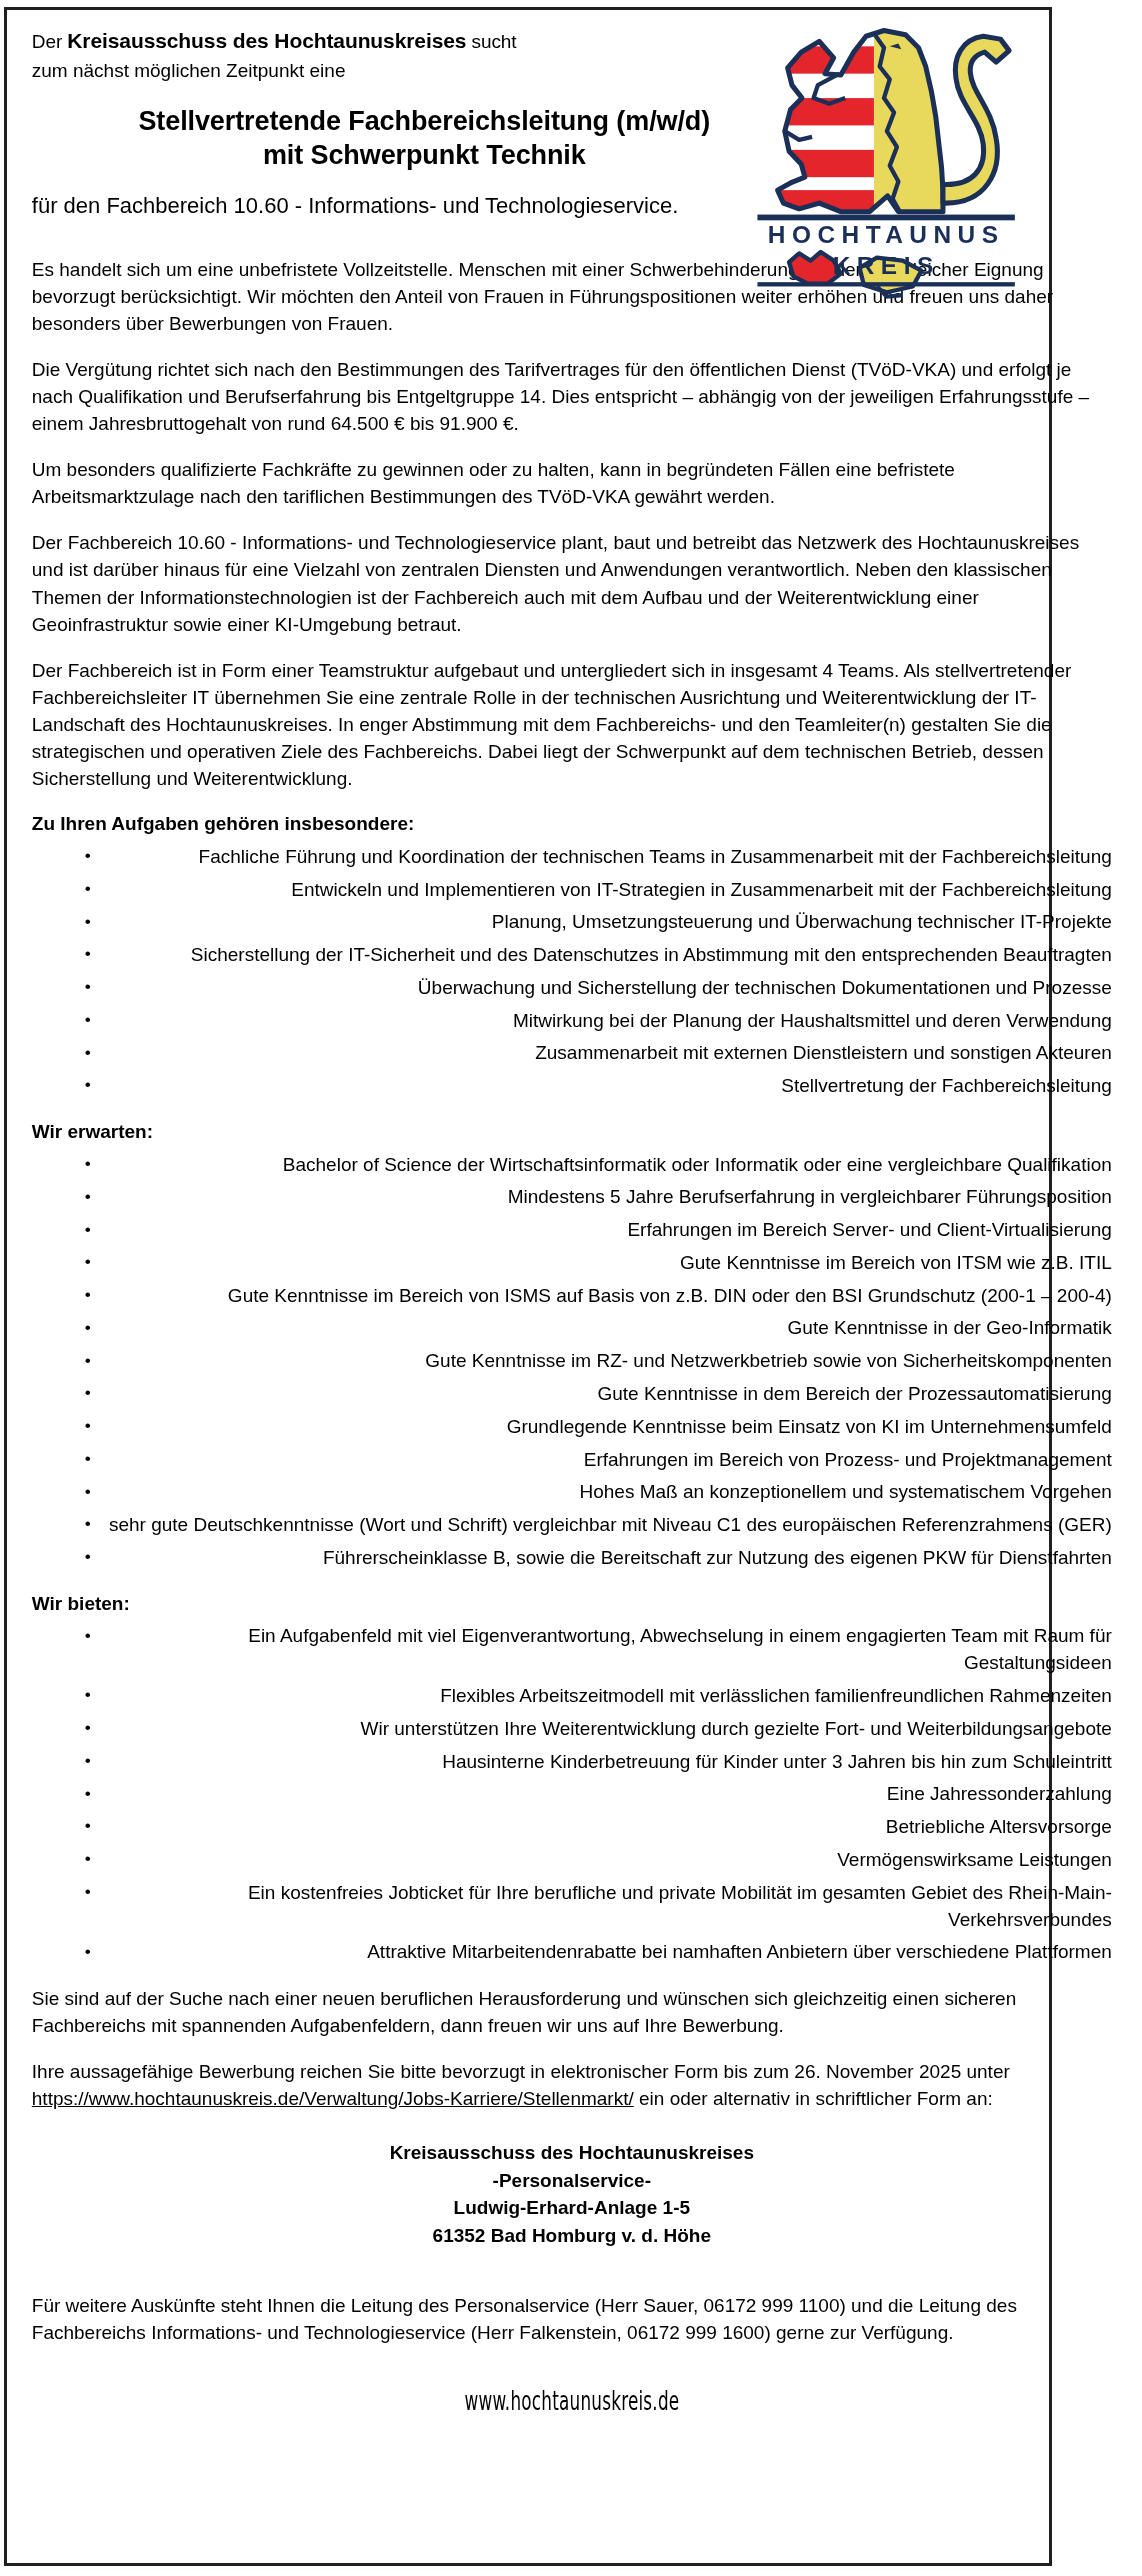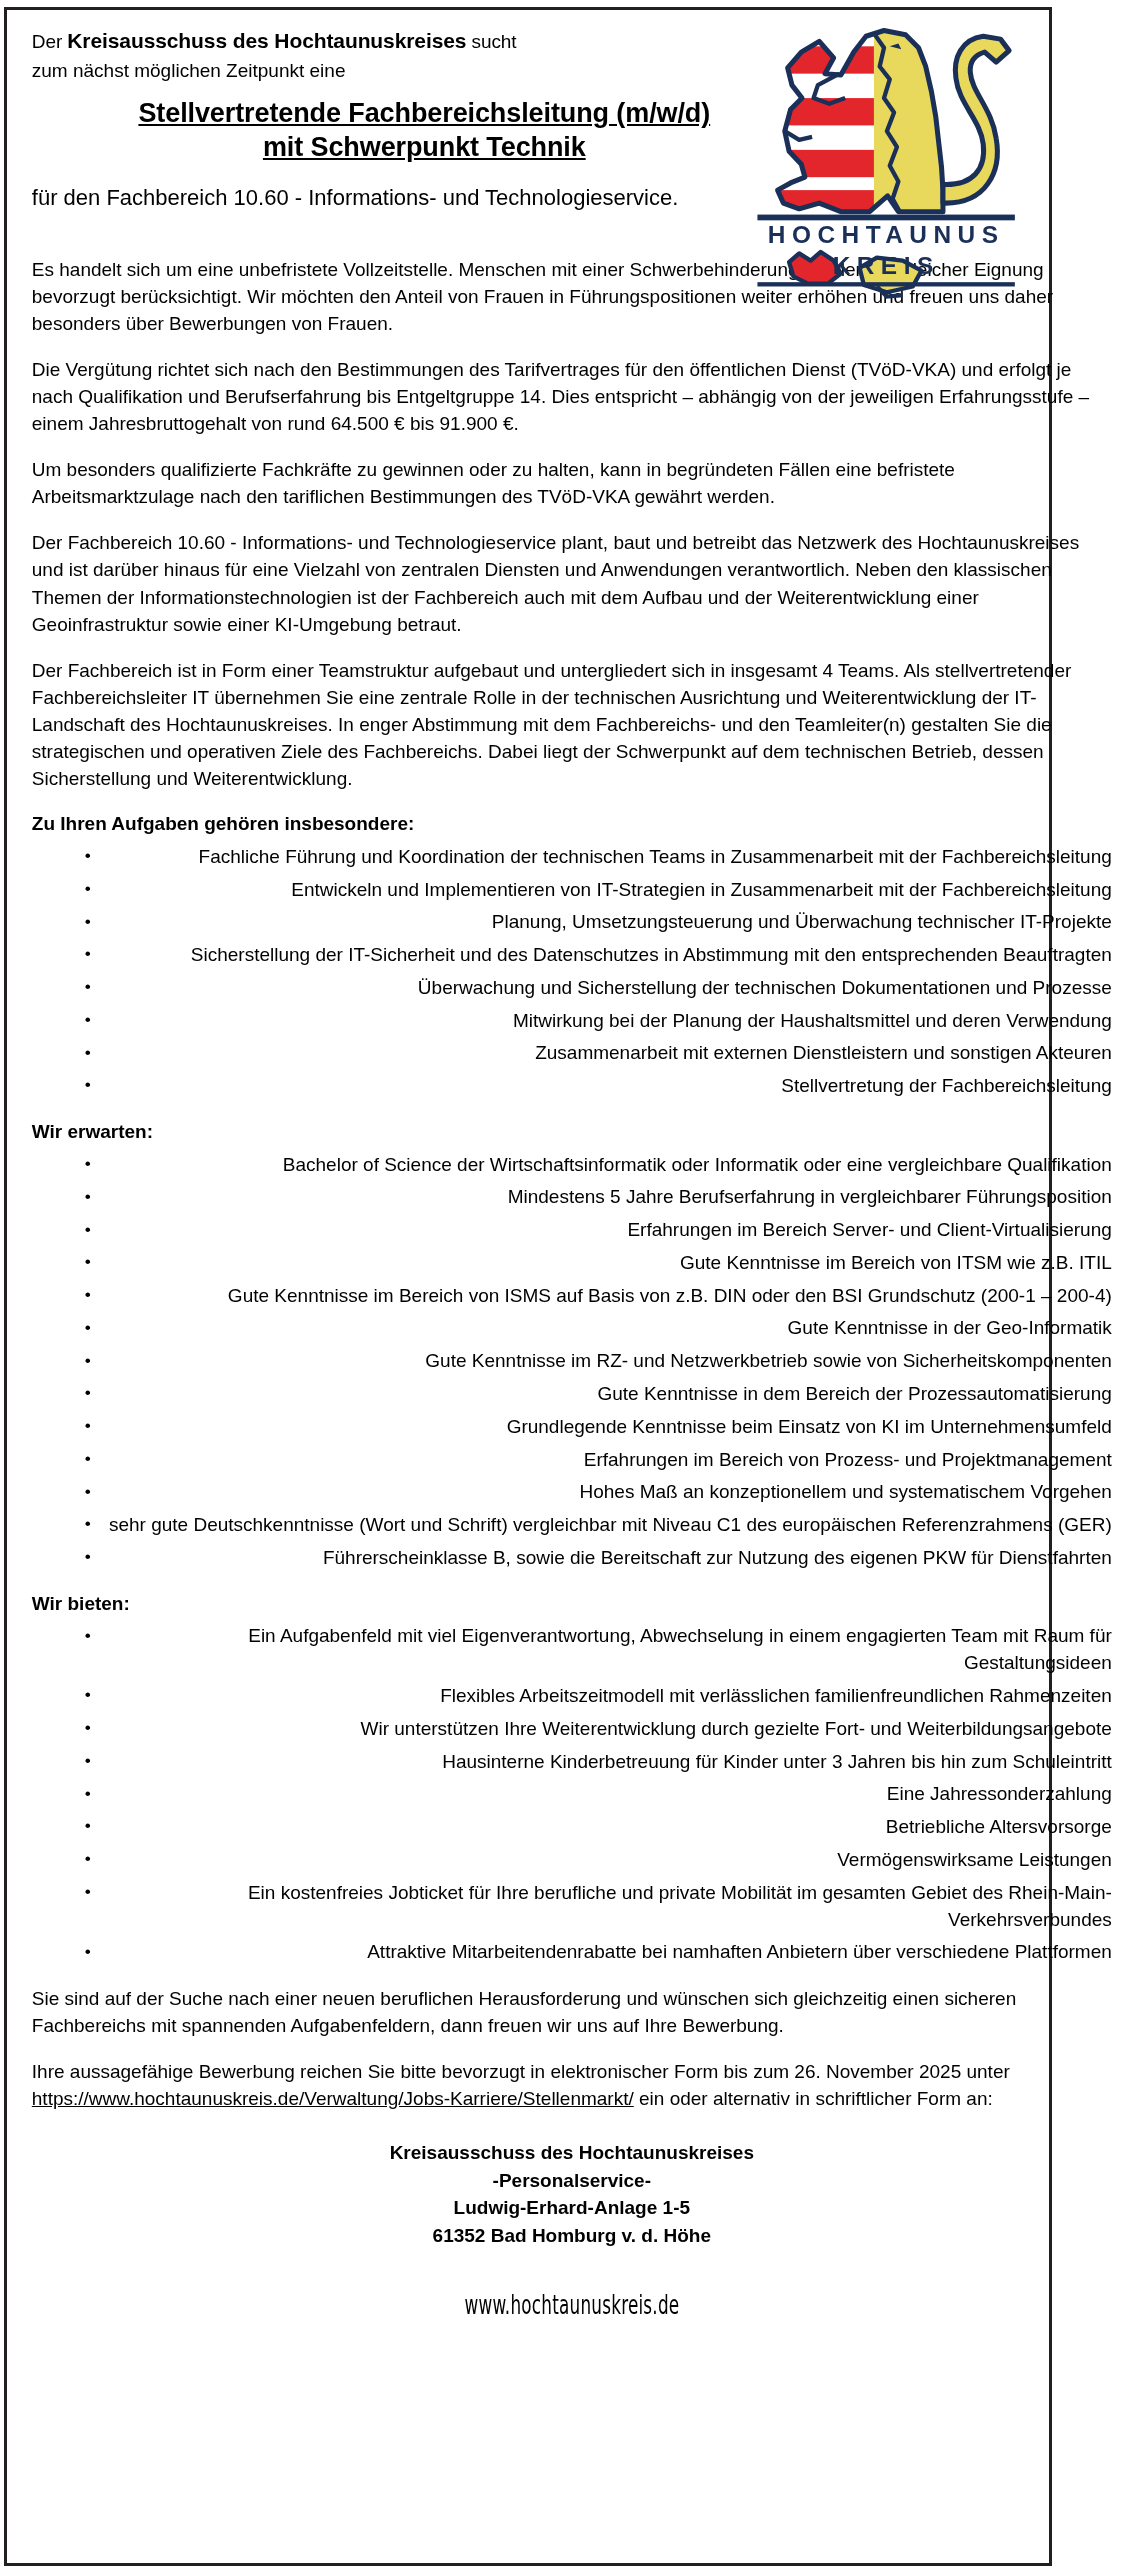--- a/index.html
+++ b/index.html
@@ -57,24 +57,23 @@
     font-size: 19px;
     line-height: 1.5;
     margin-top: 1.4px;
   }
 
   .job-title {
     font-weight: bold;
     font-size: 27px;
     line-height: 1.26;
     text-align: center;
-    margin-top: 11px;
+    margin-top: 19px;
     letter-spacing: -0.1px;
     white-space: nowrap;
-    text-decoration: underline;
   }
   .job-title .l2 { display: block; }
 
   .subtitle {
     font-size: 22px;
     margin-top: 18.7px;
     line-height: 1.4;
   }
 
   
@@ -294,18 +293,19 @@
 
       <p class="para"><span>Ihre aussagefähige Bewerbung reichen Sie bitte bevorzugt in elektronischer Form bis zum 26. November 2025 unter </span><a class="inline-link" href="#">https://www.hochtaunuskreis.de/Verwaltung/Jobs-Karriere/Stellenmarkt/</a><span> ein oder alternativ in schriftlicher Form an:</span></p>
 
       <div class="address">
         <div>Kreisausschuss des Hochtaunuskreises</div>
         <div>-Personalservice-</div>
         <div>Ludwig-Erhard-Anlage 1-5</div>
         <div>61352 Bad Homburg v. d. Höhe</div>
       </div>
 
+      <p class="contact-para">Für weitere Auskünfte steht Ihnen die Leitung des Personalservice (Herr Sauer, 06172 999 1100) und die Leitung des Fachbereichs Informations- und Technologieservice (Herr Falkenstein, 06172 999 1600) gerne zur Verfügung.</p>
 
       <div class="site-url">www.hochtaunuskreis.de</div>
     </div>
   </div>
 </div>
 
 
 </body></html>

